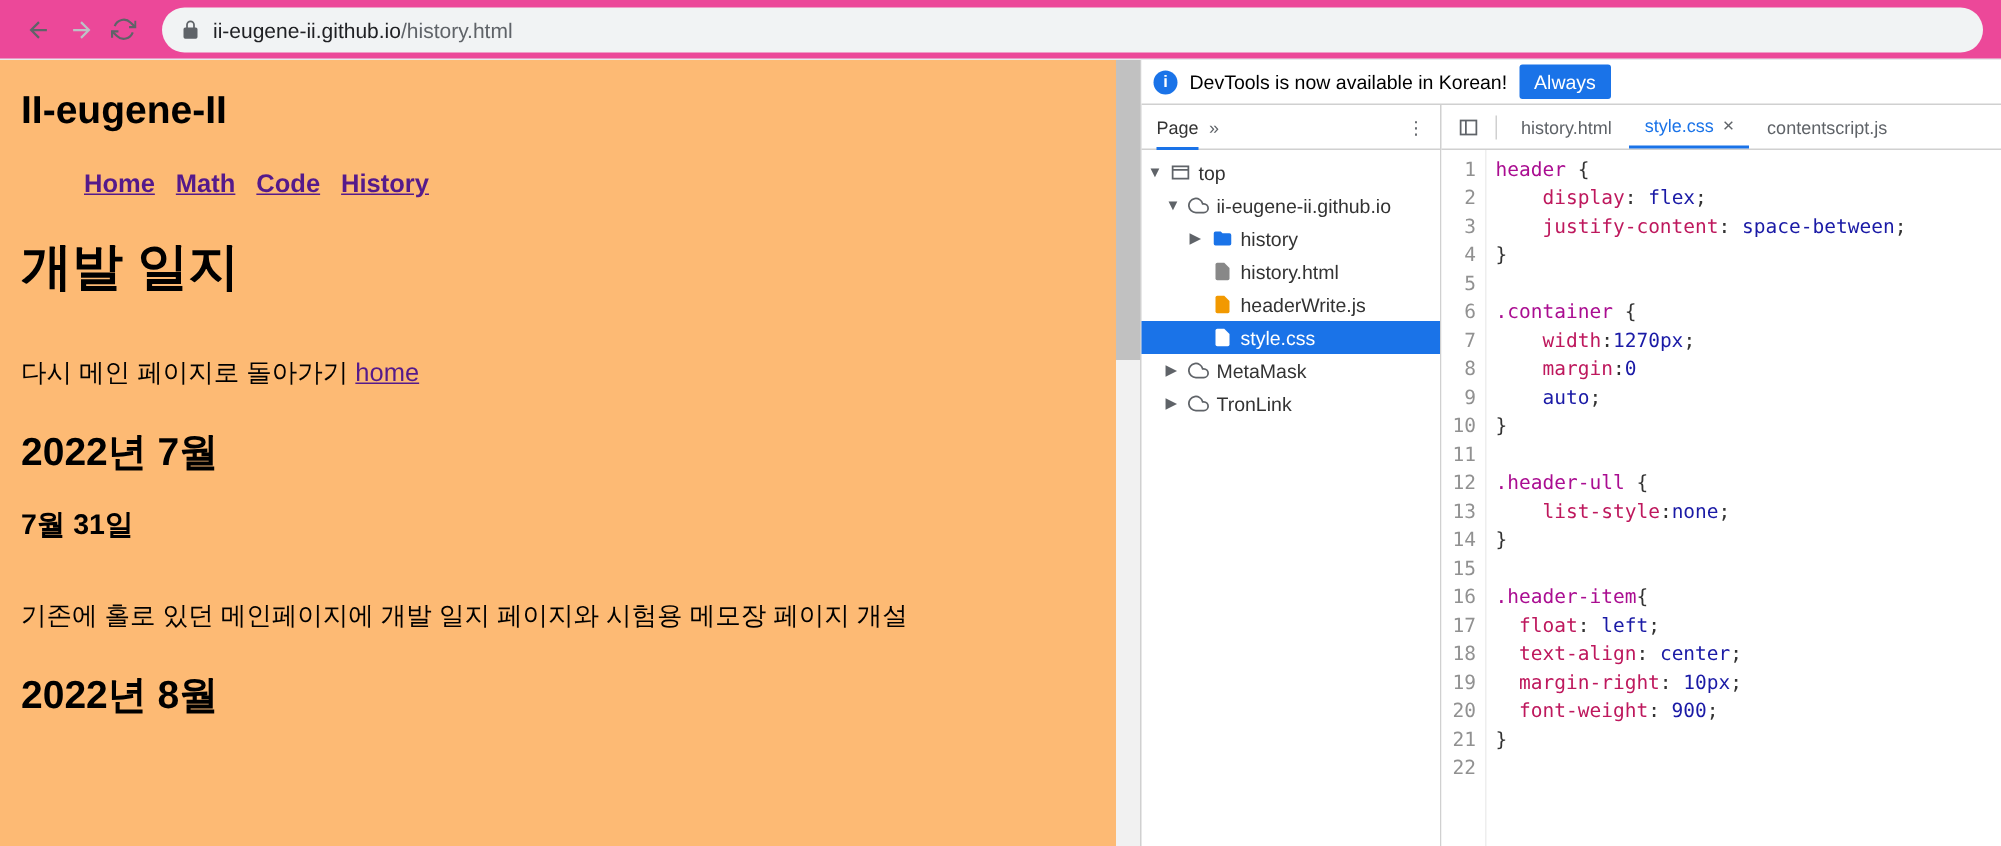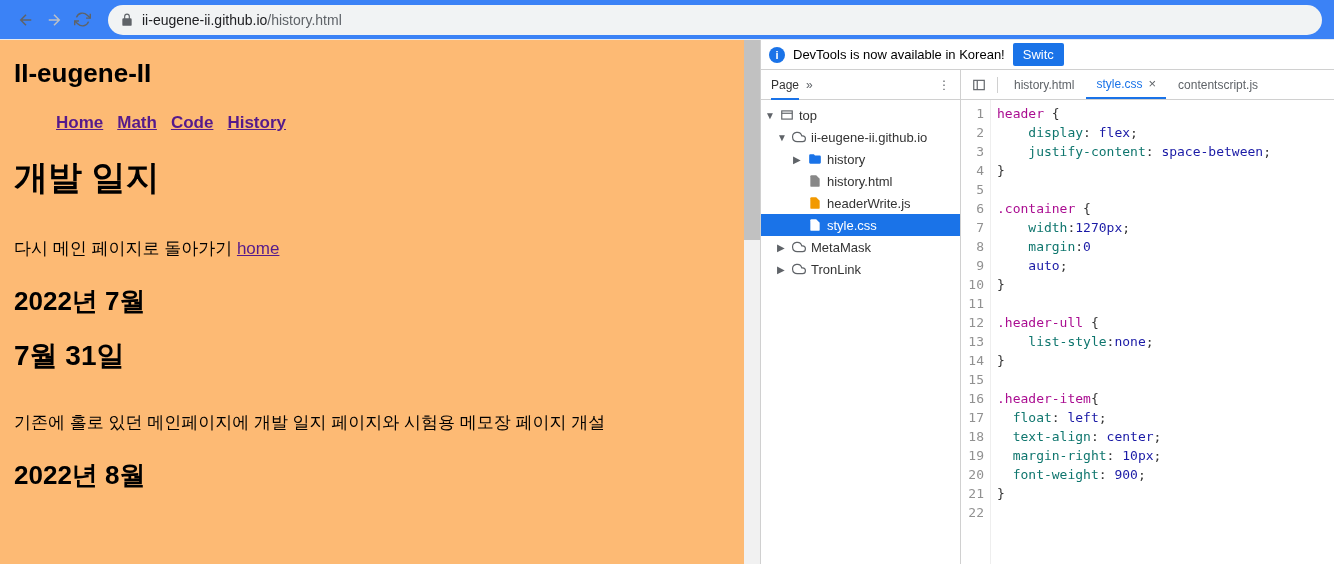--- a/index.html
+++ b/index.html
@@ -1,19 +1,19 @@
 <!DOCTYPE html>
 <html><head>
   <meta charset="utf-8">
   <style>
     * { margin: 0; padding: 0; box-sizing: border-box; }
     body { font-family: Arial, sans-serif; background: #fff; overflow: hidden; width: 1334px; height: 564px; }
 
     
-    .browser-chrome { height: 40px; display: flex; align-items: center; padding: 0 12px; background: #3b82f6; border-bottom: 1px solid #e8eaed; }
+    .browser-chrome { height: 40px; display: flex; align-items: center; padding: 0 12px; background: #ec4899; border-bottom: 1px solid #e8eaed; }
     .nav-btn { width: 28px; height: 28px; display: flex; align-items: center; justify-content: center; color: #5f6368; cursor: pointer; border-radius: 50%; }
     .nav-btn.disabled { color: #bdc1c6; }
     .url-bar { flex: 1; height: 30px; background: #f1f3f4; border-radius: 15px; display: flex; align-items: center; padding: 0 12px; margin-left: 12px; gap: 8px; }
     .lock-icon { color: #5f6368; }
     .url-text { font-size: 14px; color: #202124; }
     .url-domain { color: #202124; }
     .url-path { color: #5f6368; }
 
     .main-area { display: flex; height: calc(100% - 40px); }
 
@@ -23,21 +23,21 @@
     .page-scrollbar-thumb { background: #c1c1c1; width: 100%; height: 200px; }
 
     .site-title { font-size: 26px; font-weight: 900; margin-bottom: 24px; }
     .nav-links { display: flex; gap: 14px; margin-bottom: 22px; padding-left: 42px; }
     .nav-links a { color: #551a8b; font-weight: 900; font-size: 17px; text-decoration: underline; }
 
     h1.h1 { font-size: 34px; font-weight: 900; margin: 18px 0 24px; }
     p.para { font-size: 17px; margin-bottom: 24px; color: #000; margin-top: 36px; }
     p.para a { color: #551a8b; text-decoration: underline; }
     h2.h2 { font-size: 26px; font-weight: 900; margin: 16px 0 18px; }
-    h3.h3 { font-size: 28px; font-weight: 900; margin: 14px 0 18px; }
+    h3.h3 { font-size: 19px; font-weight: 900; margin: 14px 0 18px; }
 
     
     .devtools { flex: 1; background: #fff; display: flex; flex-direction: column; border-left: 1px solid #d0d0d0; }
 
     .dt-banner { height: 30px; background: #fff; display: flex; align-items: center; padding: 0 8px; gap: 8px; font-size: 13px; border-bottom: 1px solid #d0d0d0; }
     .dt-banner-icon { width: 16px; height: 16px; background: #1a73e8; border-radius: 50%; color: #fff; display: flex; align-items: center; justify-content: center; font-size: 11px; font-weight: bold; }
     .dt-banner-btn { background: #1a73e8; color: #fff; padding: 4px 10px; border-radius: 2px; font-size: 13px; white-space: nowrap; }
 
     .dt-tabs { height: 32px; display: flex; align-items: center; border-bottom: 1px solid #d0d0d0; font-size: 13px; color: #5f6368; }
     .dt-tab-icon { width: 32px; display: flex; align-items: center; justify-content: center; height: 100%; }
@@ -72,21 +72,21 @@
     .dt-et-icon { width: 24px; display: flex; align-items: center; justify-content: center; color: #5f6368; }
     .dt-et-sep { width: 1px; height: 16px; background: #d0d0d0; margin: 0 4px; }
     .dt-etab { padding: 0 10px; height: 100%; display: flex; align-items: center; gap: 6px; color: #5f6368; }
     .dt-etab.active { color: #1a73e8; border-bottom: 2px solid #1a73e8; }
     .dt-etab-close { font-size: 13px; color: #5f6368; }
 
     .dt-code { flex: 1; display: flex; font-family: Consolas, Menlo, monospace; font-size: 13px; line-height: 19px; }
     .dt-gutter { width: 30px; text-align: right; padding: 4px 6px 0 0; color: #919191; background: #fff; border-right: 1px solid #eee; }
     .dt-code-text { flex: 1; padding: 4px 0 0 6px; white-space: pre; color: #333; }
     .c-sel { color: #aa0d91; }
-    .c-prop { color: #0f766e; }
+    .c-prop { color: #be185d; }
     .c-val { color: #1a1aa6; }
     .c-class { color: #aa0d91; }
 
     svg { display: block; }
   </style>
 </head>
 <body>
 
 <div class="browser-chrome">
   <div class="nav-btn">
@@ -135,21 +135,21 @@
     <div class="page-scrollbar">
       <div class="page-scrollbar-thumb"></div>
     </div>
   </div>
 
   <div class="devtools">
 
     <div class="dt-banner">
       <span class="dt-banner-icon">i</span>
       <span>DevTools is now available in Korean!</span>
-      <span class="dt-banner-btn">Switc</span>
+      <span class="dt-banner-btn">Always</span>
     </div>
 
 
     <div class="dt-body">
 
       <div class="dt-nav">
         <div class="dt-nav-header">
           <div class="dt-nav-header-left">
             <span class="page-tab">Page</span>
             <span style="color:#5f6368;">»</span>

